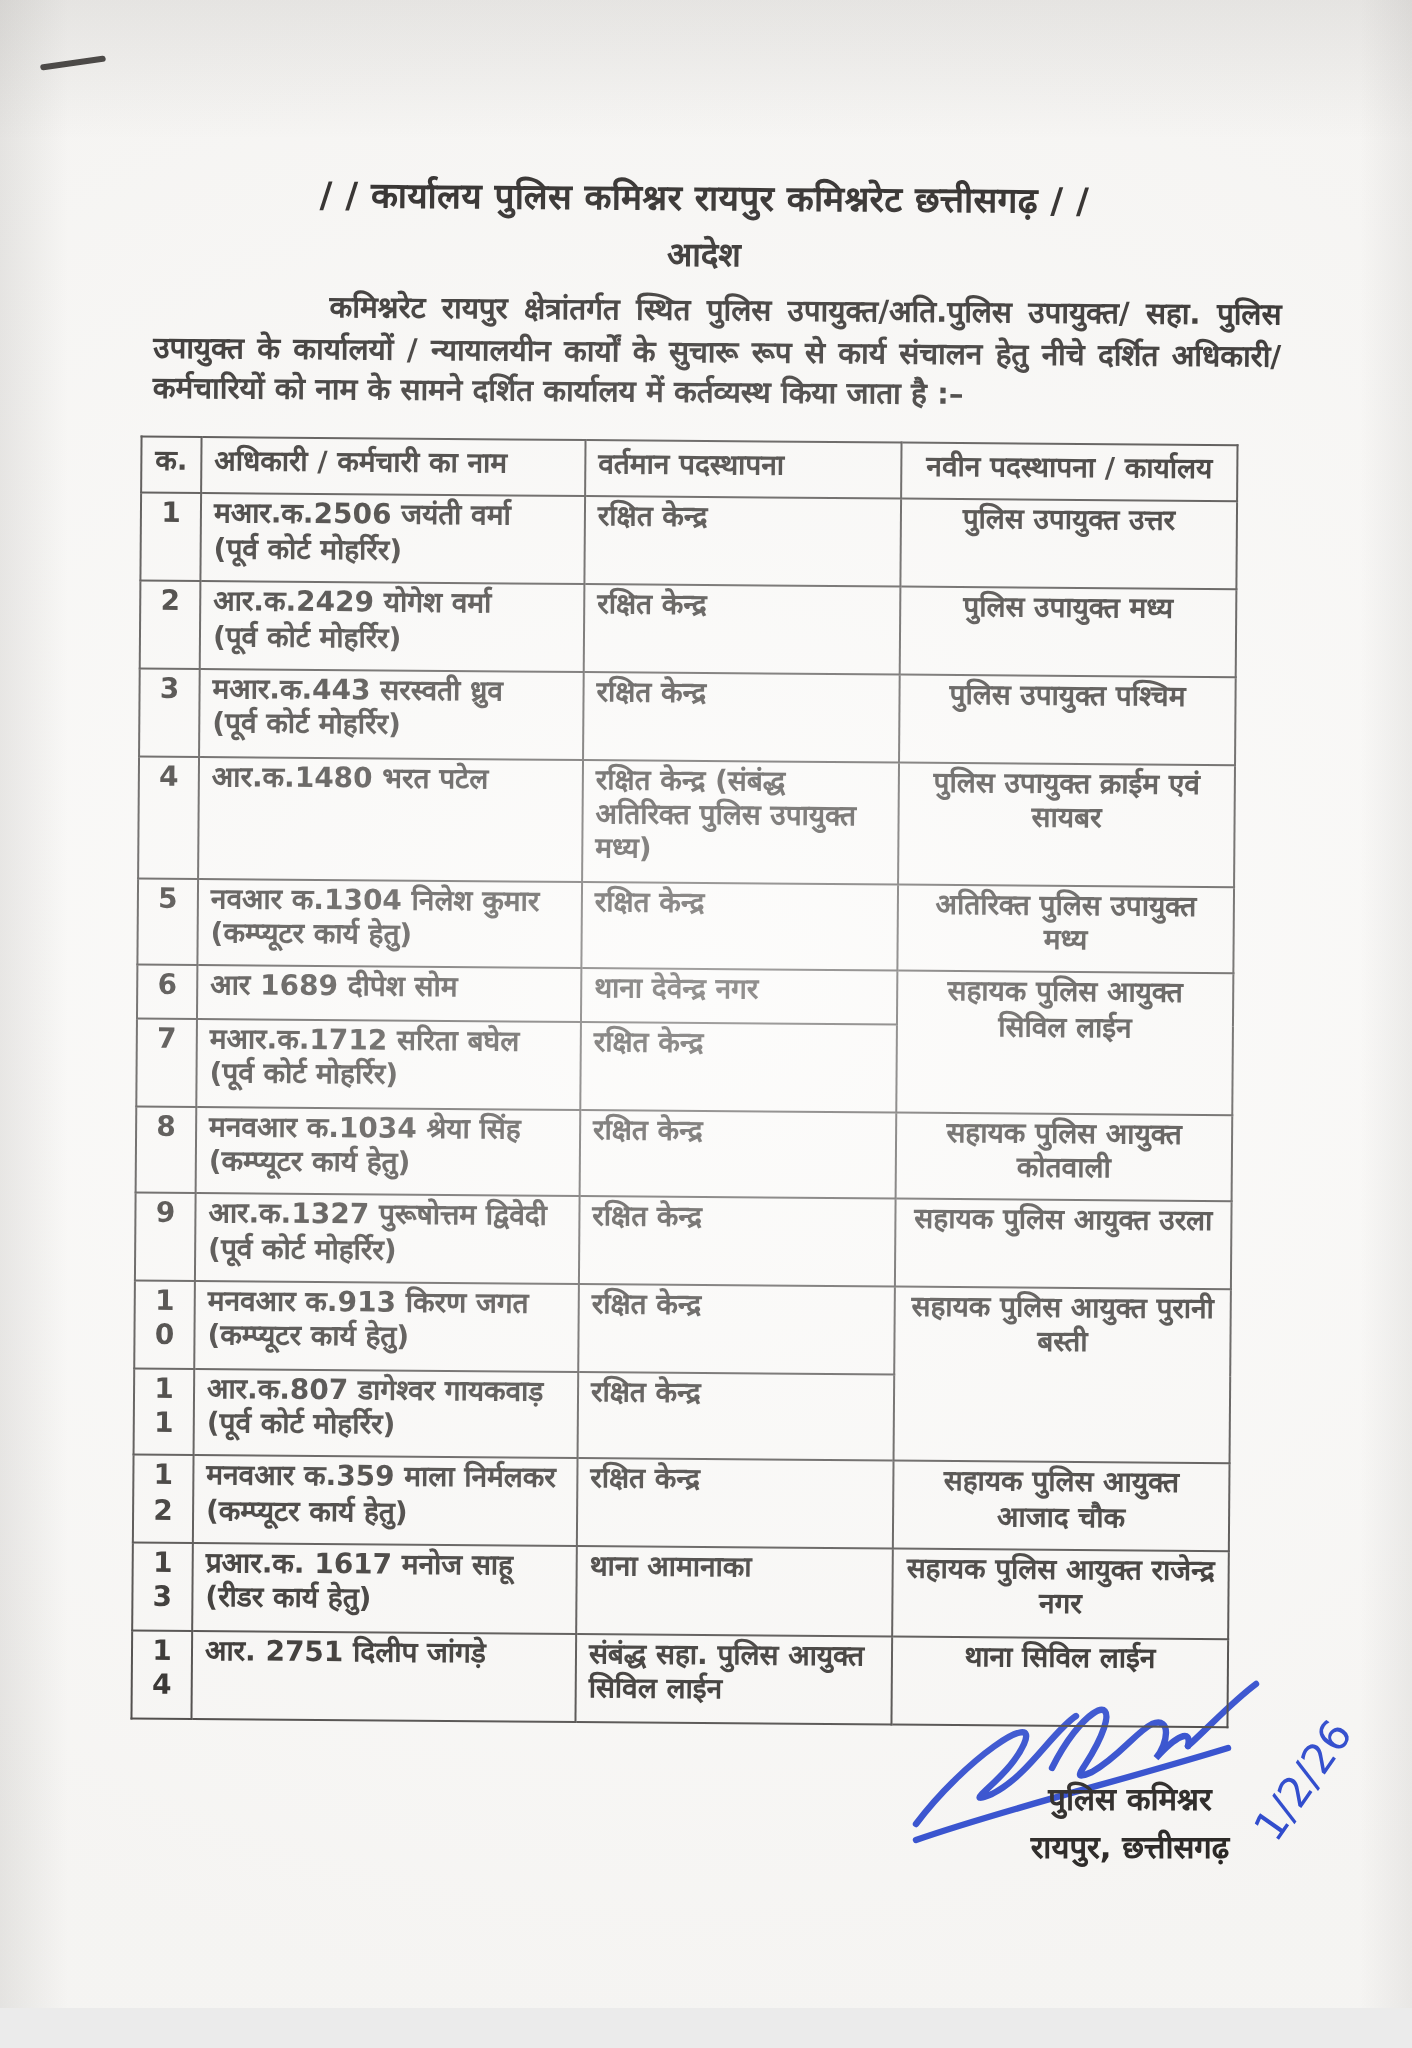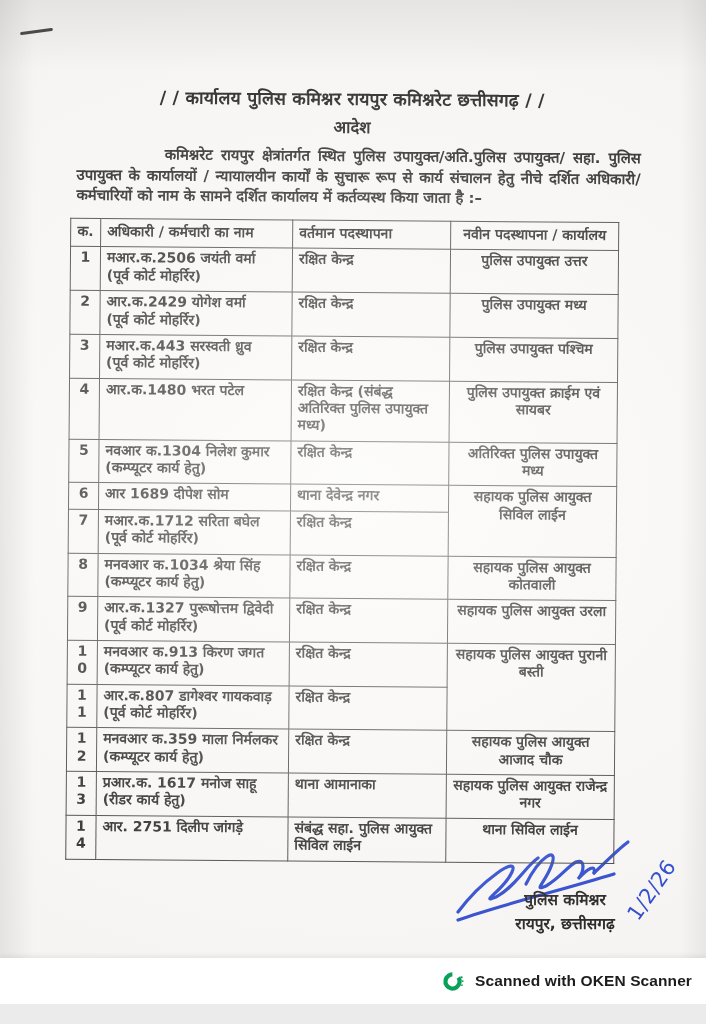--- a/index.html
+++ b/index.html
@@ -254,24 +254,15 @@
         <path d="M6,82 C52,66 110,52 162,36"></path>
       </g>
       <text transform="translate(186,84) rotate(-55)" fill="#2b48cf" font-size="21" font-family="DejaVu Sans, sans-serif">1/2/26</text>
     </svg>
     <div class="sign-text">
       <div>पुलिस कमिश्नर</div>
       <div>रायपुर, छत्तीसगढ़</div>
     </div>
   </div>
 
-  <div class="footer">
-    <svg width="23" height="23" viewBox="0 0 24 24">
-      <circle cx="11" cy="12" r="7.4" fill="none" stroke="#0aa05a" stroke-width="4.4" stroke-dasharray="39 8" transform="rotate(-35 11 12)"></circle>
-      <circle cx="20.4" cy="7.6" r="1.2" fill="#0aa05a"></circle>
-      <circle cx="21.6" cy="11.6" r="1.0" fill="#0aa05a"></circle>
-      <circle cx="20.8" cy="15.8" r="0.9" fill="#0aa05a"></circle>
-    </svg>
-    <span class="footer-label">Scanned with OKEN Scanner</span>
-  </div>
 
   <div class="bottom-strip"></div>
 </div>
 
 </body></html>

